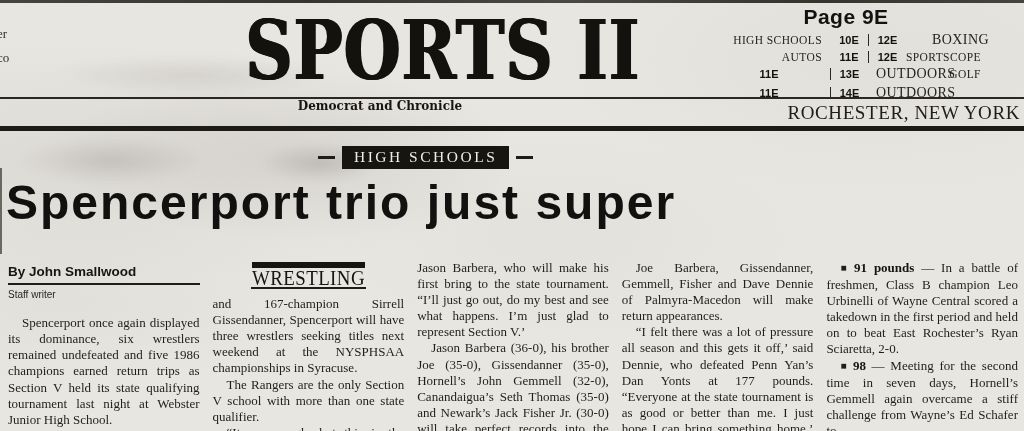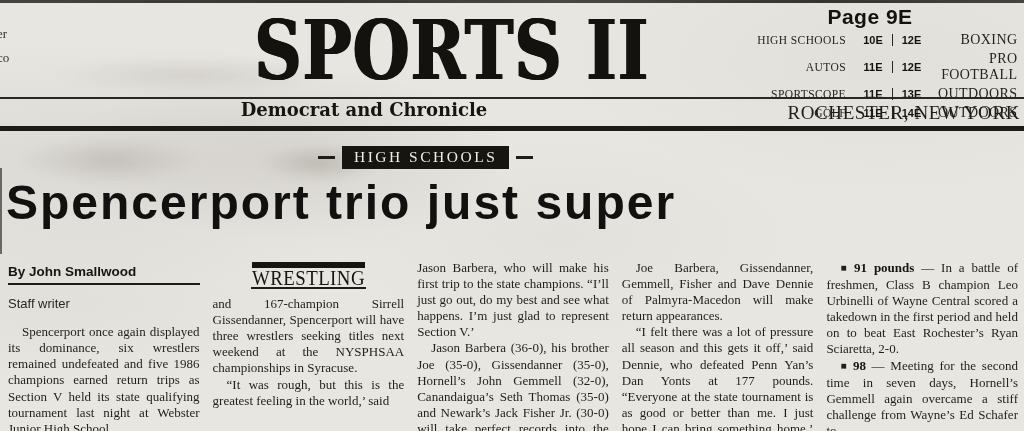--- a/index.html
+++ b/index.html
@@ -16,37 +16,37 @@
     font-family:"Liberation Serif", serif;
   }
   .abs{position:absolute;}
   .top-edge{left:0;top:0;width:1024px;height:3px;
     background:linear-gradient(90deg,#35322c 0%,#23211d 30%,#3a3731 55%,#232019 80%,#35322c 100%);opacity:.9;}
   .edge-frag{left:-3px;font-size:13px;color:#33302a;}
   .edge-line{left:0;top:168px;width:2px;height:86px;background:rgba(42,40,35,.65);}
   .smudge{border-radius:50%;filter:blur(3px);pointer-events:none;}
 
   
-  .masthead{left:205px;top:10px;width:410px;text-align:right;}
+  .masthead{left:196px;top:10px;width:410px;text-align:right;}
   .masthead span{
     display:inline-block;font-family:"DejaVu Serif", serif;font-weight:bold;
     font-size:82px;line-height:80px;letter-spacing:1px;color:#14120f;
     transform:scale(.80,1.0);transform-origin:center top;
     text-shadow:1px 0 0 #14120f,-1px 0 0 #14120f;
     white-space:nowrap;
   }
-  .nameplate{left:224px;top:99px;width:280px;text-align:center;
-    font-family:"DejaVu Serif", serif;font-weight:bold;font-size:18px;color:#17150f;}
+  .nameplate{left:240px;top:99px;width:280px;text-align:center;
+    font-family:"DejaVu Serif", serif;font-weight:bold;font-size:12px;color:#17150f;}
   .cityline{right:4px;top:102px;font-size:19px;letter-spacing:.6px;color:#201d18;}
 
   .rule-thin-top{left:0;top:97px;width:1024px;height:2px;background:#2b2823;}
   .rule-thick{left:0;top:126px;width:1024px;height:5px;background:#1d1b16;}
 
   
-  .index{left:732px;top:5px;width:276px;}
+  .index{left:708px;top:5px;width:276px;}
   .index .page-label{text-align:center;font-family:"Liberation Sans", sans-serif;
     font-weight:bold;font-size:21px;letter-spacing:.5px;color:#14120f;margin-bottom:3px;}
   .index-grid{display:grid;grid-template-columns:122px 38px 38px 1fr;row-gap:3px;align-items:center;}
   .ix-label-l{font-size:11.5px;letter-spacing:.4px;text-align:right;padding-right:8px;color:#26231d;}
   .ix-num{font-family:"Liberation Sans", sans-serif;font-weight:bold;font-size:11px;text-align:center;color:#14120f;}
   .ix-num-r{border-left:1.5px solid #2b2823;}
   .ix-label-r{font-size:14px;letter-spacing:.4px;text-align:right;padding-left:8px;color:#26231d;}
 
   
   .banner{left:318px;top:146px;display:flex;align-items:center;gap:7px;}
@@ -59,21 +59,21 @@
     font-family:"Liberation Sans", sans-serif;font-weight:bold;
     font-size:48px;line-height:66px;letter-spacing:2px;color:#131110;white-space:nowrap;}
 
   
   .columns{left:8px;top:260px;width:1010px;height:179px;display:flex;gap:13px;overflow:hidden;}
   .col{flex:1 1 0;font-size:13px;line-height:16.1px;text-align:justify;color:#211e1a;}
   .col p{margin:0;}
   .col p.indent{text-indent:14px;}
   .byline{font-family:"Liberation Sans", sans-serif;font-weight:bold;font-size:13.5px;
     border-bottom:2px solid #201d18;padding-bottom:3px;color:#17150f;margin-top:4px;}
-  .staff{font-family:"Liberation Sans", sans-serif;font-size:13px;margin-top:11px;
+  .staff{font-family:"Liberation Sans", sans-serif;font-size:10px;margin-top:2px;
     margin-bottom:12px;color:#2a2721;}
   .kicker-wrap{text-align:center;margin:2px 0 7px;}
   .kicker{display:inline-block;text-align:left;}
   .kicker .topbar{height:6px;background:#17150f;margin:0 6px 2px;}
   .kicker .word{font-size:20.5px;letter-spacing:.5px;color:#17150f;
     border-bottom:2px solid #201d18;padding:0 1px 1px;display:inline-block;
     transform:scaleX(.92);transform-origin:center;}
   .bullet{font-size:10px;position:relative;top:-1px;margin-right:4px;}
   b{color:#17150f;}
 </style>
@@ -100,21 +100,20 @@
     <div class="page-label">Page 9E</div>
     <div class="index-grid">
       <div class="ix-label-l">HIGH SCHOOLS</div>
       <div class="ix-num">10E</div>
       <div class="ix-num ix-num-r">12E</div>
       <div class="ix-label-r">BOXING</div>
 
       <div class="ix-label-l">AUTOS</div>
       <div class="ix-num">11E</div>
       <div class="ix-num ix-num-r">12E</div>
-      <div class="ix-label-r">PRO FOOTBALL</div>
 
       <div class="ix-label-l">SPORTSCOPE</div>
       <div class="ix-num">11E</div>
       <div class="ix-num ix-num-r">13E</div>
       <div class="ix-label-r">OUTDOORS</div>
 
       <div class="ix-label-l">GOLF</div>
       <div class="ix-num">11E</div>
       <div class="ix-num ix-num-r">14E</div>
       <div class="ix-label-r">OUTDOORS</div>
@@ -144,25 +143,26 @@
     </div>
 
     <div class="col">
       <div class="kicker-wrap">
         <div class="kicker">
           <div class="topbar"></div>
           <div class="word">WRESTLING</div>
         </div>
       </div>
       <p>and 167-champion Sirrell Gissendanner, Spencerport will have three wrestlers seeking titles next weekend at the NYSPHSAA championships in Syracuse.</p>
+      <p class="indent">The Rangers are the only Section V school with more than one state qualifier.</p>
       <p class="indent">“It was rough, but this is the greatest feeling in the world,’ said</p>
     </div>
 
     <div class="col">
-      <p>Jason Barbera, who will make his first trip to the state champions. “I’ll just go out, do my best and see what happens. I’m just glad to represent Section V.’</p>
+      <p>Jason Barbera, who will make his first bring to the state tournament. “I’ll just go out, do my best and see what happens. I’m just glad to represent Section V.’</p>
       <p class="indent">Jason Barbera (36-0), his brother Joe (35-0), Gissendanner (35-0), Hornell’s John Gemmell (32-0), Canandaigua’s Seth Thomas (35-0) and Newark’s Jack Fisher Jr. (30-0) will take perfect records into the state meet.</p>
     </div>
 
     <div class="col">
       <p class="indent">Joe Barbera, Gissendanner, Gemmell, Fisher and Dave Dennie of Palmyra-Macedon will make return appearances.</p>
       <p class="indent">“I felt there was a lot of pressure all season and this gets it off,’ said Dennie, who defeated Penn Yan’s Dan Yonts at 177 pounds. “Everyone at the state tournament is as good or better than me. I just hope I can bring something home.’ Here are the highlights from the championship matches:</p>
     </div>
 
     <div class="col">
       <p class="indent"><span class="bullet">■</span><b>91 pounds</b><span> — In a battle of freshmen, Class B champion Leo Urbinelli of Wayne Central scored a takedown in the first period and held on to beat East Rochester’s Ryan Sciaretta, 2-0.</span></p>

